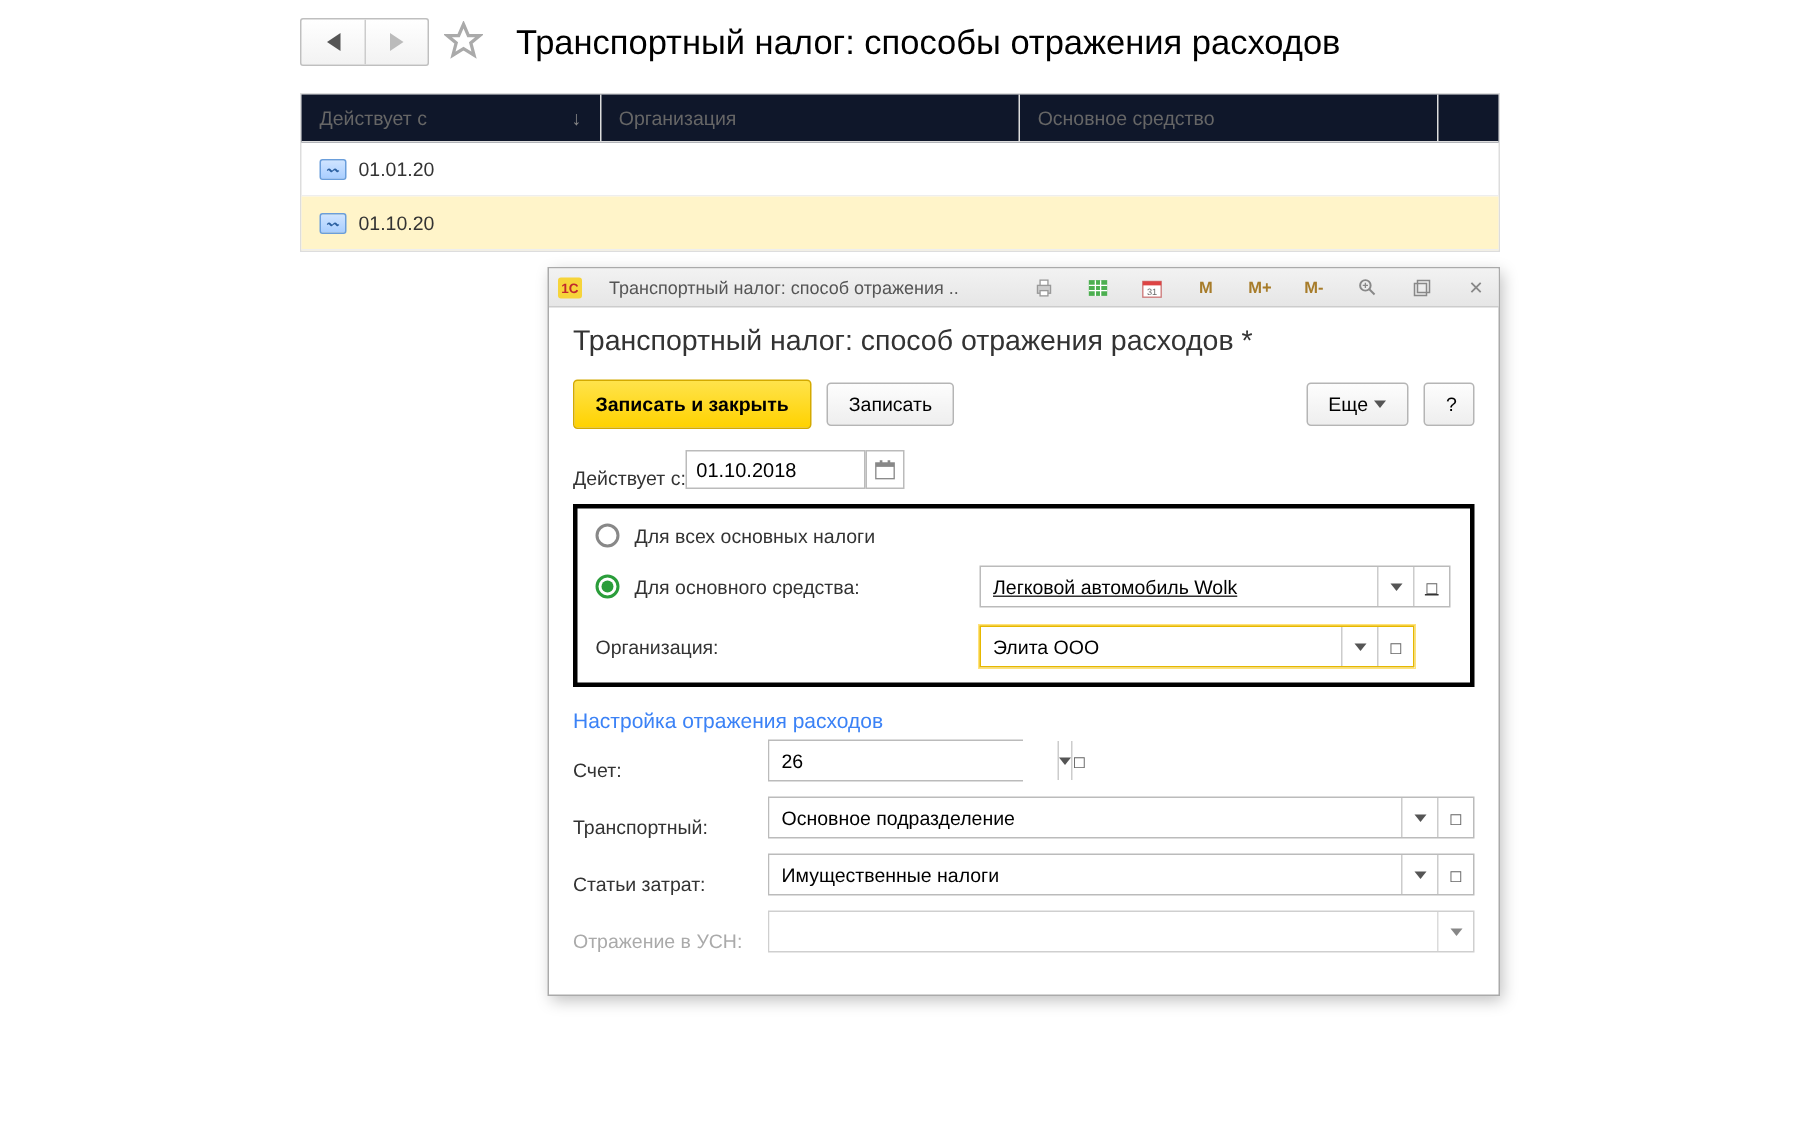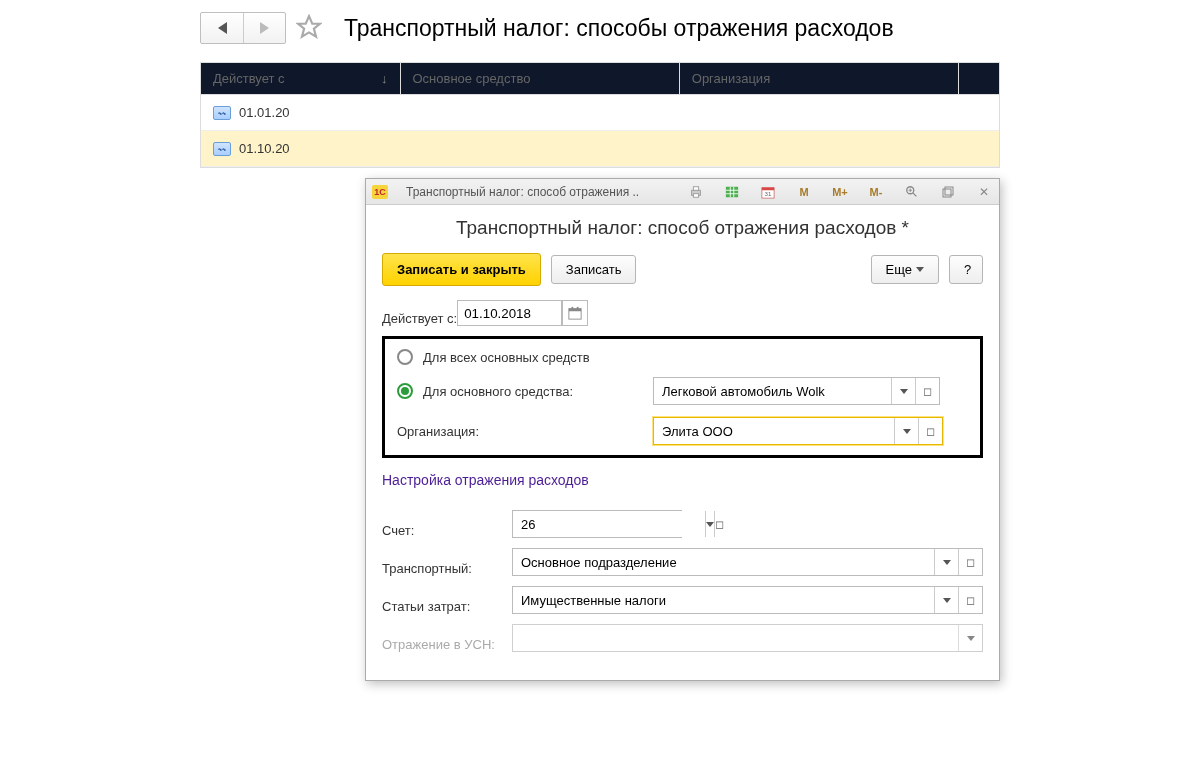--- a/index.html
+++ b/index.html
@@ -136,21 +136,21 @@
   }
   .dlg-titlebar .spacer{flex:1;}
   .tb-icon{width:18px;height:18px;display:flex;align-items:center;justify-content:center;font-size:12px;color:#888;cursor:pointer;}
   .tb-m{font-size:11px;color:#a77c2a;font-weight:bold;}
   .oneC{
     width:16px;height:14px;background:#f6d43a;color:#c1272d;font-size:9px;font-weight:bold;
     display:flex;align-items:center;justify-content:center;border-radius:2px;
   }
   .dlg-body{padding:12px 16px 18px;}
   .dlg-header{
-    font-size:19px;color:#333;margin-bottom:14px;text-align:center;
+    font-size:19px;color:#333;margin-bottom:14px;
   }
   .dlg-actions{
     display:flex;align-items:center;gap:10px;margin-bottom:14px;
   }
   .dlg-actions .spacer{flex:1;}
   .btn-primary{
     background: linear-gradient(#ffe34b,#ffd200);
     border:1px solid #d4aa00;
     font-weight:bold;
     padding:8px 14px;
@@ -180,21 +180,21 @@
   .radio.checked::after{content:"";width:8px;height:8px;border-radius:50%;background:#2a9d3a;}
   .combo{
     display:flex;border:1px solid #bbb;height:28px;flex:1;
   }
   .combo.highlight{border:1px solid #e6b800;box-shadow:0 0 0 1px #ffe27a;}
   .combo-input{flex:1;border:none;padding:0 8px;font-size:13px;outline:none;}
   .combo-btn{
     width:24px;border-left:1px solid #ccc;display:flex;align-items:center;justify-content:center;cursor:pointer;
   }
   .open-icon{font-size:11px;color:#666;}
-  .section-title{color:#4c1d95;font-size:14px;margin:6px 0 22px;}
+  .section-title{color:#3b82f6;font-size:14px;margin:6px 0 5px;}
   .disabled-label{color:#aaa;}
   .sort-arrow{color:#888;margin-left:auto;}
 </style>
 </head>
 <body>
 
 <div class="app">
 
   <div class="topbar">
     <div class="nav-btns">
@@ -213,22 +213,22 @@
     <div class="page-title">Транспортный налог: способы отражения расходов</div>
   </div>
 
 
   <div class="table">
     <div class="thead">
       <div class="th col-date">
         <span>Действует с</span>
         <span class="sort-arrow">↓</span>
       </div>
+      <div class="th col-org">Организация</div>
       <div class="th col-asset">Основное средство</div>
-      <div class="th col-org">Организация</div>
       <div class="th col-last"></div>
     </div>
     <div class="row">
       <div class="cell cell-date">
         <span class="row-icon">〰</span>
         <span>01.01.20</span>
       </div>
     </div>
     <div class="row selected">
       <div class="cell cell-date">
@@ -295,40 +295,40 @@
         <span class="spacer"></span>
         <button class="btn btn-more">
           <span>Еще</span>
           <span class="triangle-down"></span>
         </button>
         <button class="btn" style="width:34px;">?</button>
       </div>
 
       <div class="field-row">
         <span>Действует с:</span>
-        <input class="input" style="width: 105px;" value="01.10.2018">
+        <input class="input" style="width: 120px;" value="01.10.2018">
         <div class="cal-btn">
           <svg width="14" height="14" viewBox="0 0 16 16">
               <rect x="1" y="3" width="14" height="12" fill="#fff" stroke="#888"></rect>
               <rect x="1" y="3" width="14" height="3" fill="#888"></rect>
               <line x1="5" y1="1" x2="5" y2="4" stroke="#888" stroke-width="2"></line>
               <line x1="11" y1="1" x2="11" y2="4" stroke="#888" stroke-width="2"></line>
             </svg>
         </div>
       </div>
 
       <div class="outlined">
         <div class="radio-row">
           <div class="radio"></div>
-          <span>Для всех основных средств</span>
+          <span>Для всех основных налоги</span>
         </div>
         <div class="radio-row">
           <div class="radio checked"></div>
           <span style="width:220px;">Для основного средства:</span>
-          <div class="combo" style="width:287px;flex:none;">
+          <div class="combo" style="width:314px;flex:none;text-decoration:underline;">
             <input class="combo-input" value="Легковой автомобиль Wolk" style="">
             <div class="combo-btn">
                 <span class="triangle-down"></span>
               </div>
             <div class="combo-btn">
                 <span class="open-icon">◻</span>
               </div>
           </div>
         </div>
         <div class="radio-row" style="margin-bottom:0;">

